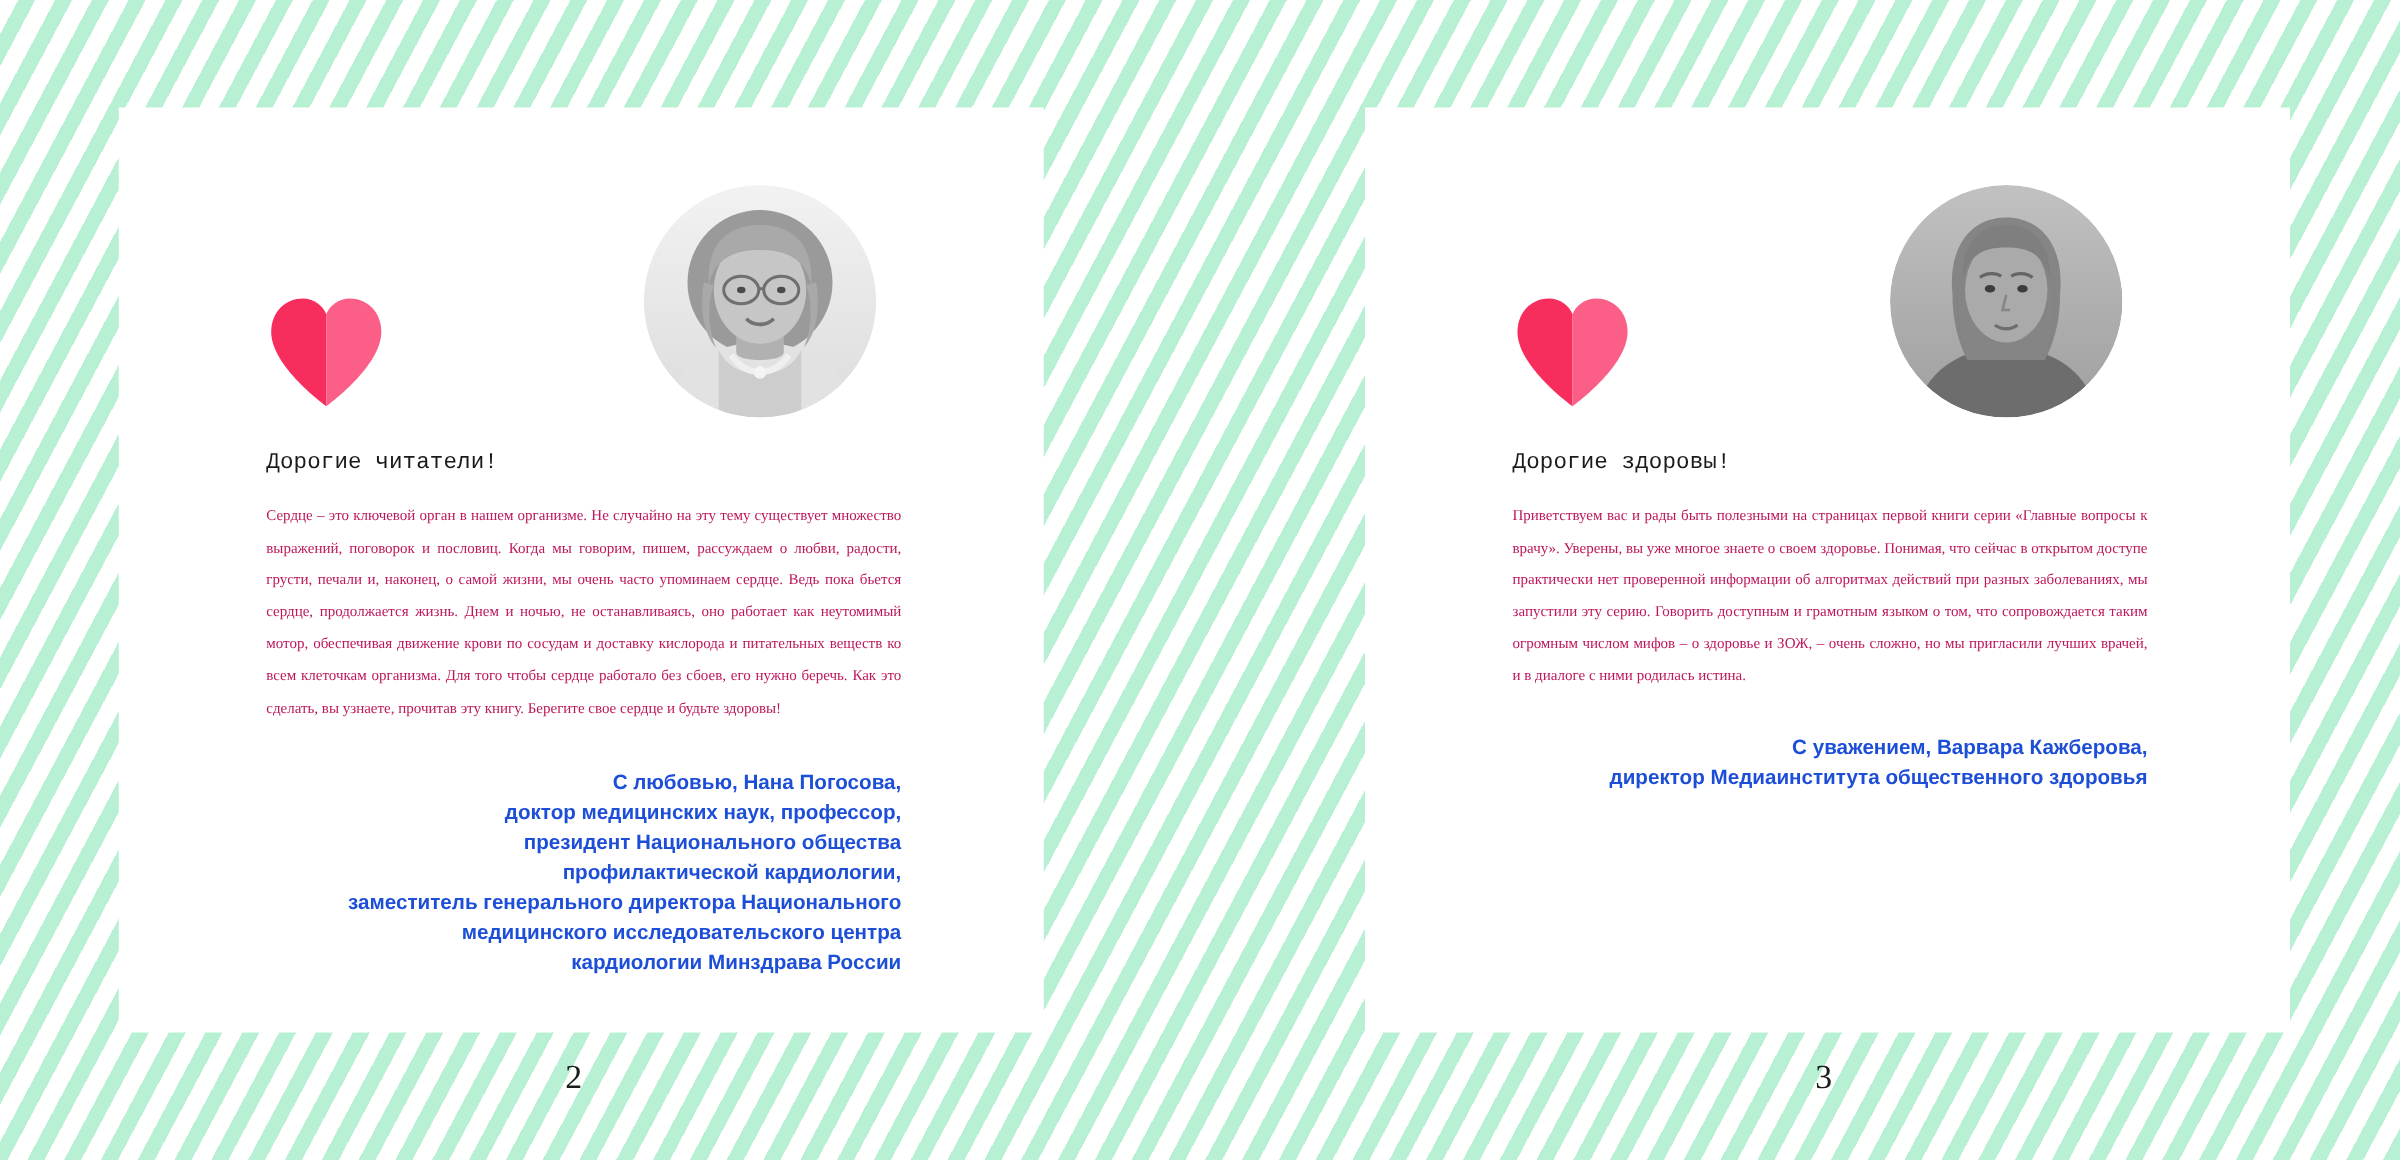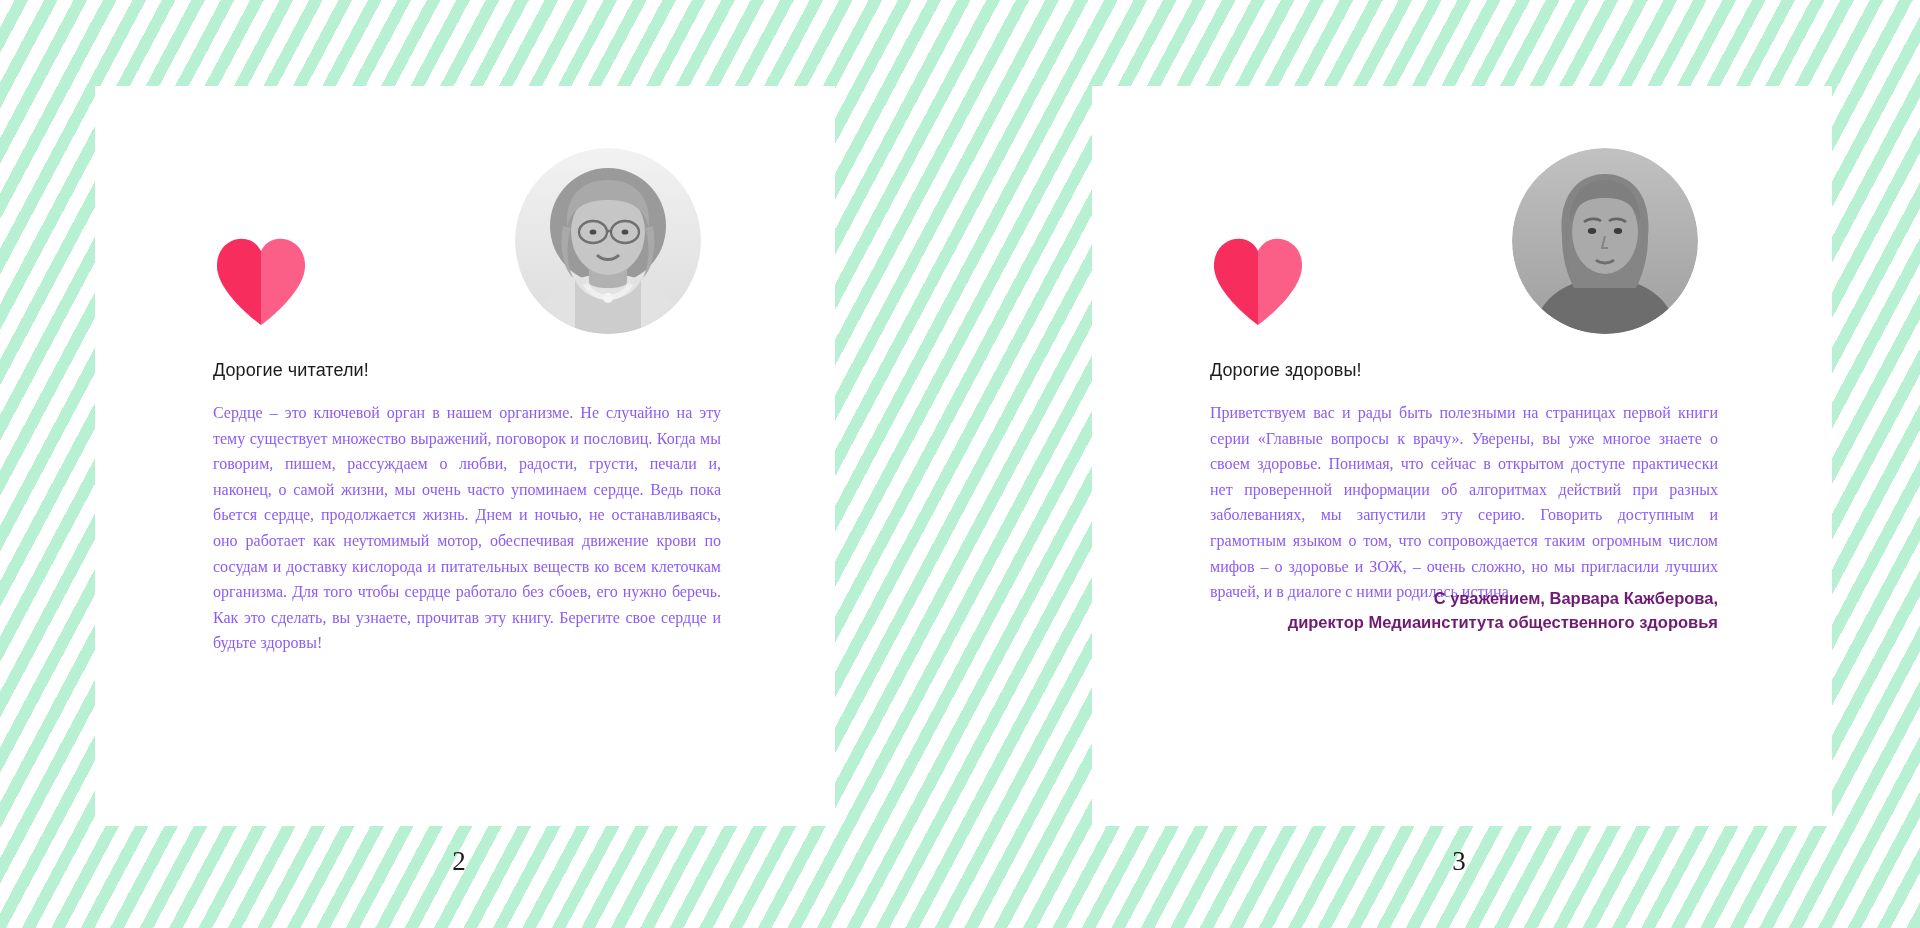--- a/index.html
+++ b/index.html
@@ -79,50 +79,50 @@
   #portrait-left  { left: 420px; top: 62px; }
   #portrait-right { left: 420px; top: 62px; }
 
   .portrait svg { display: block; width: 100%; height: 100%; }
 
   
   .greeting {
     position: absolute;
     left: 118px;
     top: 274px;
-    font-family: Liberation Sans, sans-serif;
+    font-family: Liberation Mono, monospace;
     font-size: 18px;
     color: #1b1b1b;
     letter-spacing: 0.1px;
   }
 
   
   .body-text {
     position: absolute;
     left: 118px;
     top: 314px;
     width: 508px;
     font-family: "Liberation Serif", serif;
-    font-size: 16px;
+    font-size: 12px;
     line-height: 25.6px;
-    color: #8b5cf6;
+    color: #be185d;
     text-align: justify;
     text-justify: inter-word;
     hyphens: manual;
   }
 
   
   .signature {
     position: absolute;
     width: 508px;
     left: 118px;
     font-family: "Liberation Sans", sans-serif;
     font-size: 16.5px;
     line-height: 24px;
-    color: #701a75;
+    color: #1d4ed8;
     text-align: right;
     font-weight: 600;
   }
   #signature-left  { top: 528px; }
   #signature-right { top: 500px; }
 
   
   .folio {
     position: absolute;
     font-family: "Liberation Serif", serif;
@@ -188,20 +188,27 @@
             <path d="M70 136 C82 154 104 154 116 136" fill="none" stroke="#efefef" stroke-width="5"></path>
             <circle cx="93" cy="150" r="5" fill="#f4f4f4"></circle>
           </g>
         </svg>
       </div>
 
       <div class="greeting">Дорогие читатели!</div>
 
       <div class="body-text">Сердце – это ключевой орган в нашем организме. Не случайно на эту тему существует множество выражений, поговорок и пословиц. Когда мы говорим, пишем, рассуждаем о любви, радости, грусти, печали и, наконец, о самой жизни, мы очень часто упоминаем сердце. Ведь пока бьется сердце, продолжается жизнь. Днем и ночью, не останавливаясь, оно работает как неутомимый мотор, обеспечивая движение крови по сосудам и доставку кислорода и питательных веществ ко всем клеточкам организма. Для того чтобы сердце работало без сбоев, его нужно беречь. Как это сделать, вы узнаете, прочитав эту книгу. Берегите свое сердце и будьте здоровы!</div>
 
+      <div class="signature" id="signature-left" style="white-space: pre-line;">С любовью, Нана Погосова,
+доктор медицинских наук, профессор,
+президент Национального общества
+профилактической кардиологии,
+заместитель генерального директора Национального
+медицинского исследовательского центра
+кардиологии Минздрава России</div>
 
     </div>
   </div>
 
   <div class="page" id="page-right">
     <div class="page-inner">
 
       <div class="heart" id="heart-right">
         <svg viewBox="0 0 100 94" xmlns="http://www.w3.org/2000/svg">
           <path d="M50 93 C50 93 4 60 4 31 C4 13 17 3 30 3 C40 3 47 9 50 16 L50 93 Z" fill="#f72d5e"></path>

